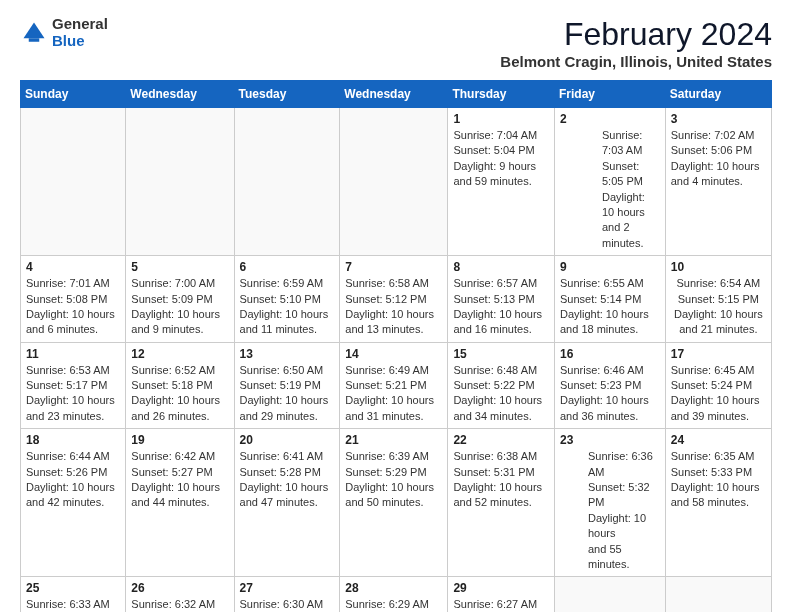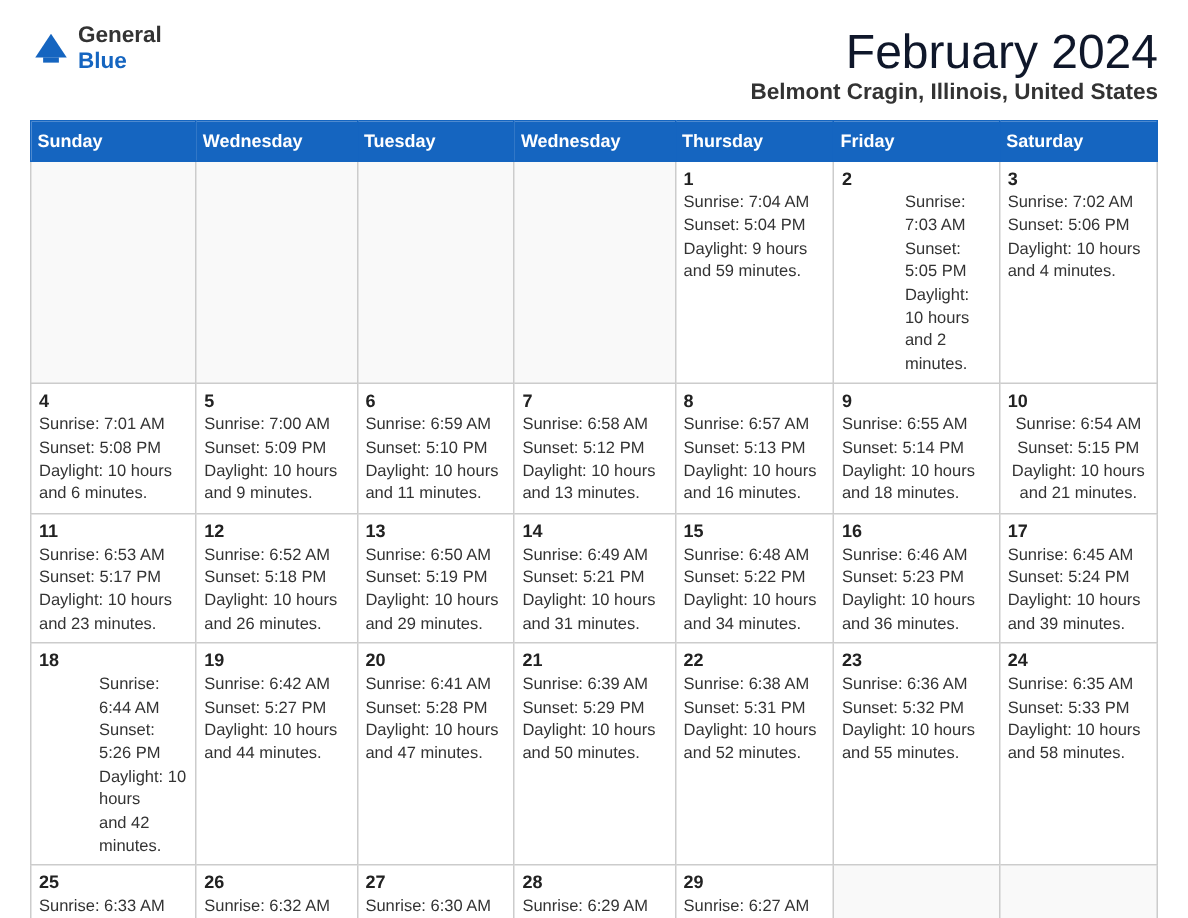--- a/index.html
+++ b/index.html
@@ -244,21 +244,21 @@
           <div class="day-number">17</div>
           <div class="day-info" style="white-space: pre-line;">Sunrise: 6:45 AM
 Sunset: 5:24 PM
 Daylight: 10 hours
 and 39 minutes.</div>
         </td>
       </tr>
       <tr>
         <td>
           <div class="day-number">18</div>
-          <div class="day-info" style="white-space: pre-line; margin-left: 40px;">Sunrise: 6:44 AM
+          <div class="day-info" style="white-space: pre-line;">Sunrise: 6:44 AM
 Sunset: 5:26 PM
 Daylight: 10 hours
 and 42 minutes.</div>
         </td>
         <td>
           <div class="day-number">19</div>
           <div class="day-info" style="white-space: pre-line;">Sunrise: 6:42 AM
 Sunset: 5:27 PM
 Daylight: 10 hours
 and 44 minutes.</div>
@@ -279,21 +279,21 @@
         </td>
         <td>
           <div class="day-number">22</div>
           <div class="day-info" style="white-space: pre-line;">Sunrise: 6:38 AM
 Sunset: 5:31 PM
 Daylight: 10 hours
 and 52 minutes.</div>
         </td>
         <td>
           <div class="day-number">23</div>
-          <div class="day-info" style="white-space: pre-line;">Sunrise: 6:36 AM
+          <div class="day-info" style="white-space: pre-line; margin-left: 28px;">Sunrise: 6:36 AM
 Sunset: 5:32 PM
 Daylight: 10 hours
 and 55 minutes.</div>
         </td>
         <td>
           <div class="day-number">24</div>
           <div class="day-info" style="white-space: pre-line;">Sunrise: 6:35 AM
 Sunset: 5:33 PM
 Daylight: 10 hours
 and 58 minutes.</div>

